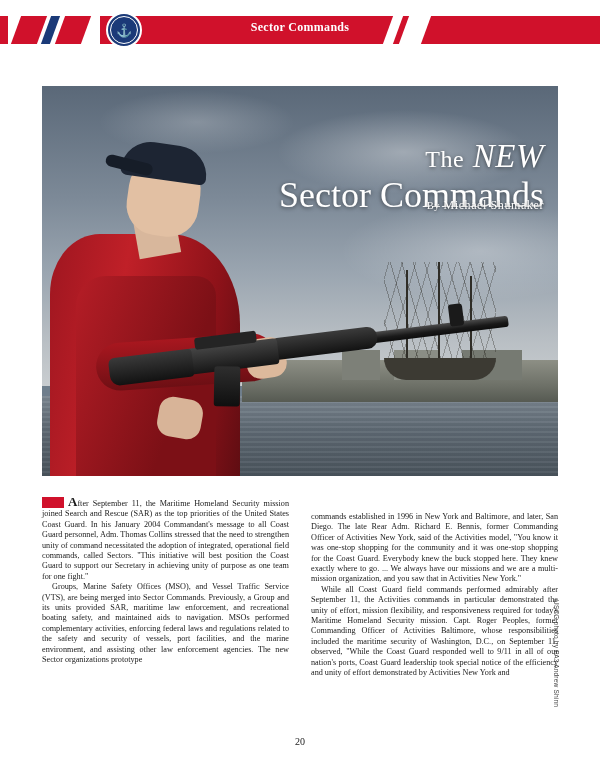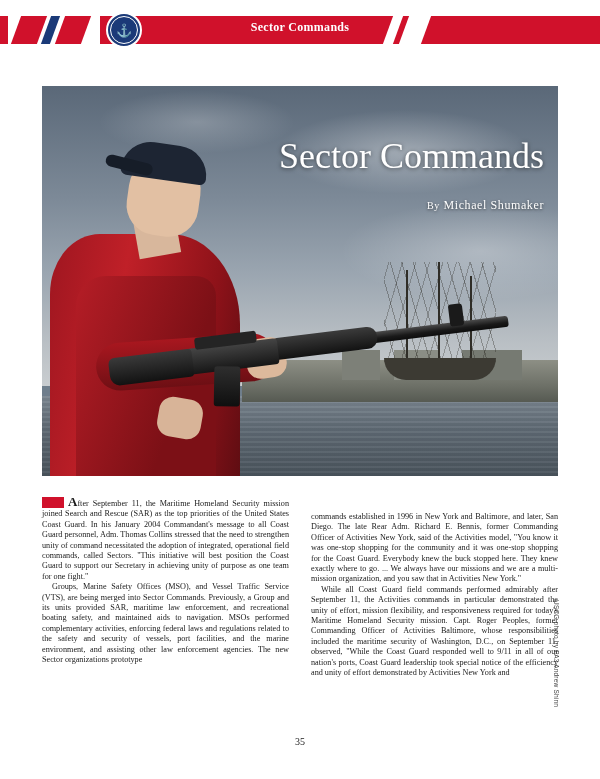--- a/index.html
+++ b/index.html
@@ -446,20 +446,23 @@
     <div class="barrel"></div>
     <div class="handguard"></div>
     <div class="receiver"></div>
     <div class="carry"></div>
     <div class="stock"></div>
     <div class="mag"></div>
     <div class="sight"></div>
   </div>
 
   <div class="headline">
+    <div class="line1">
+      <span class="small-caps">The</span><span>&nbsp;</span><span class="ital">NEW</span>
+    </div>
     <div class="line2">Sector Commands</div>
   </div>
 
   <div class="byline">
     <span class="small">By</span>
     <span>Michael Shumaker</span>
   </div>
 </div>
 
 <div class="photo-credit">USCG photo by PA3 Andrew Shinn</div>
@@ -471,13 +474,13 @@
     </p>
     <p><span>Groups, Marine Safety Offices (MSO), and Vessel Traffic Service (VTS), are being merged into Sector Commands. Previously, a Group and its units provided SAR, maritime law enforcement, and recreational boating safety, and maintained aids to navigation. MSOs performed complementary activities, enforcing federal laws and regulations related to the safety and security of vessels, port facilities, and the marine environment, and assisting other law enforcement agencies. The new Sector organizations                  prototype</span></p>
   </div>
 
   <div class="col right">
     <p class="first"><span>commands established in 1996 in New York and Baltimore, and later, San Diego. The late Rear Adm. Richard E. Bennis, former Commanding Officer of Activities New York, said of the Activities model, "You know it was one-stop shopping for the community and it was one-stop shopping for the Coast Guard. Everybody knew the buck stopped here. They knew exactly where to go. ... We always have our missions and we are a multi-mission organization, and you saw that in Activities New York."</span></p>
     <p><span>While all Coast Guard field commands performed admirably after September 11, the Activities commands in particular demonstrated the unity of effort, mission flexibility, and responsiveness required for today's Maritime Homeland Security mission. Capt. Roger Peoples, former Commanding Officer of Activities Baltimore, whose responsibilities included the maritime security of Washington, D.C., on September 11, observed, "While the Coast Guard responded well to 9/11 in all of our nation's ports, Coast Guard leadership took special notice of the efficiency and unity of effort demonstrated by Activities New York and</span></p>
   </div>
 </div>
 
-<div class="page-number">35</div>
+<div class="page-number">20</div>
 
 </body></html>

